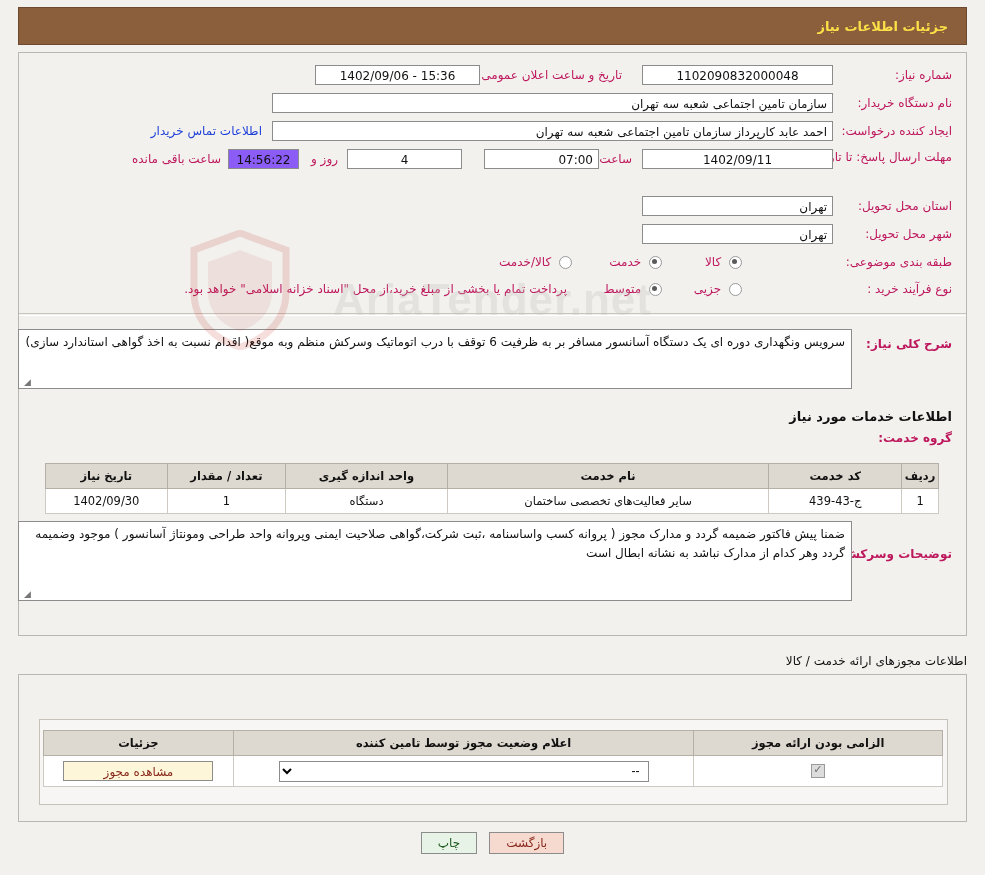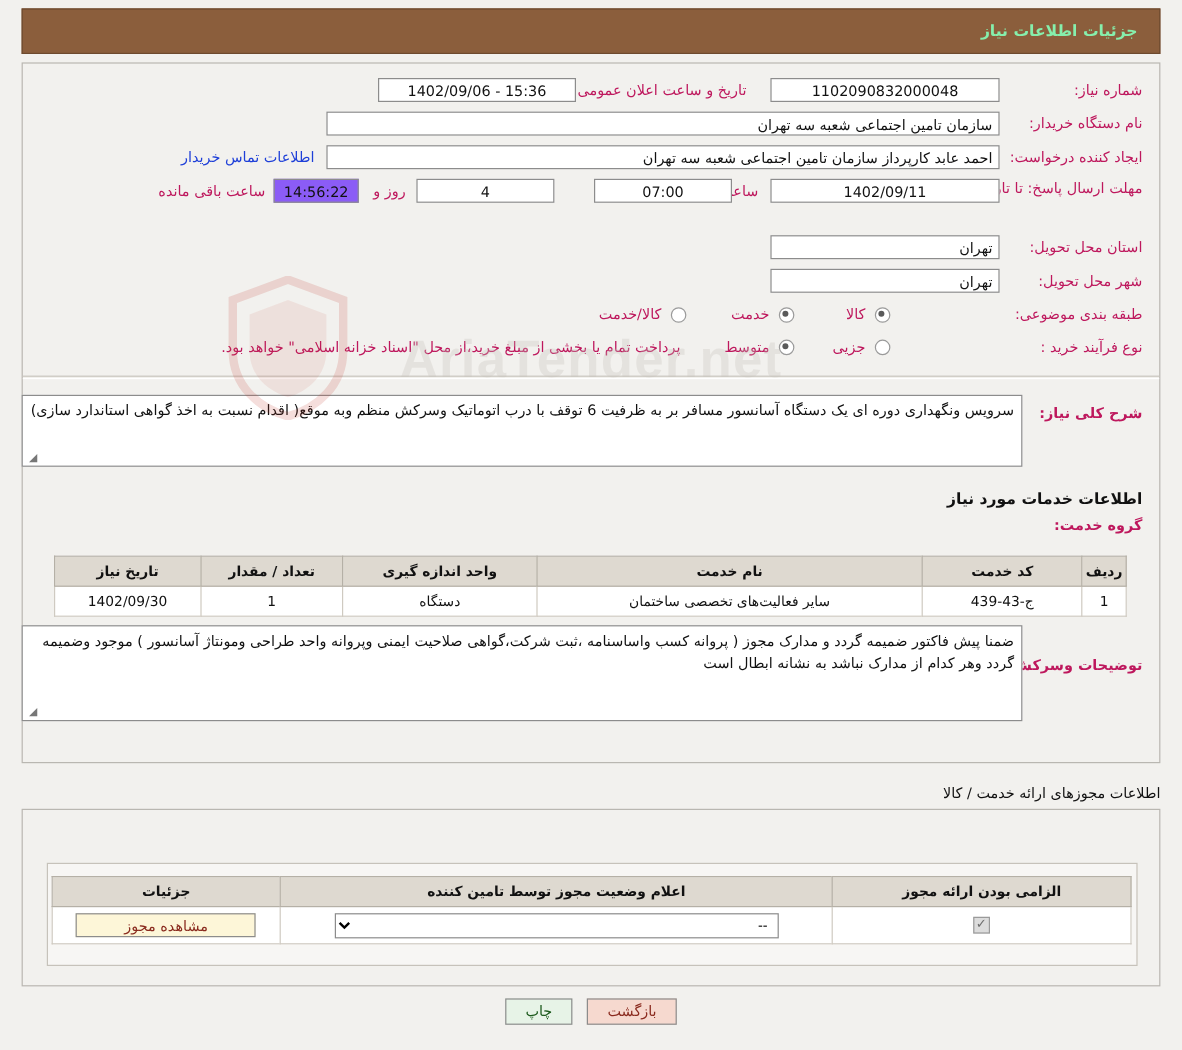--- a/index.html
+++ b/index.html
@@ -16,21 +16,21 @@
 
   
   .header{
     position:absolute;left:18px;top:7px;width:949px;height:38px;
     background:#8b5e3c;
     border:1px solid #6d4a2f;
     display:flex;align-items:center;justify-content:flex-start;
     box-sizing:border-box;
   }
   .header .title{
-    color:#86efac;font-size:13px;font-weight:bold;
+    color:#fde047;font-size:13px;font-weight:bold;
     margin-right:18px;
   }
 
   
   .panel{
     position:absolute;left:18px;top:52px;width:949px;
     background:#f2f1ee;
     border:1px solid #b9b7b1;
     box-sizing:border-box;
     padding:10px 12px 6px 12px;
@@ -182,21 +182,21 @@
     <div style="position:absolute;right:14px;top:68px;width:920px;height:22px;">
       <span class="lbl" style="position:absolute;right:0;top:3px;">ایجاد کننده درخواست:</span>
       <div class="fld" style="position:absolute;right:119px;top:0;width:561px;">احمد عابد کارپرداز سازمان تامین اجتماعی شعبه سه تهران</div>
       <a href="#" class="link" style="position:absolute;right:690px;top:3px;text-decoration:none;">اطلاعات تماس خریدار</a>
     </div>
 
     <div style="position:absolute;right:14px;top:96px;width:920px;height:40px;">
       <span class="lbl" style="position:absolute;right:0;top:0;width:105px;line-height:17px;">مهلت ارسال پاسخ: تا تاریخ:</span>
       <div class="fld center" style="position:absolute;right:119px;top:0;width:191px;">1402/09/11</div>
       <span class="lbl" style="position:absolute;right:320px;top:3px;">ساعت</span>
-      <div class="fld center" style="position:absolute;right:342px;top:0;width:115px;">07:00</div>
+      <div class="fld center" style="position:absolute;right:353px;top:0;width:115px;text-align:right;">07:00</div>
       <div class="fld center" style="position:absolute;right:490px;top:0;width:115px;">4</div>
       <span class="lbl" style="position:absolute;right:614px;top:3px;">روز و</span>
       <div class="fld center" style="position:absolute;right:653px;top:0;width:71px;background:#8b5cf6;">14:56:22</div>
       <span class="lbl" style="position:absolute;right:731px;top:3px;">ساعت باقی مانده</span>
     </div>
 
     <div style="position:absolute;right:14px;top:143px;width:920px;height:22px;">
       <span class="lbl" style="position:absolute;right:0;top:3px;">استان محل تحویل:</span>
       <div class="fld" style="position:absolute;right:119px;top:0;width:191px;">تهران</div>
     </div>

